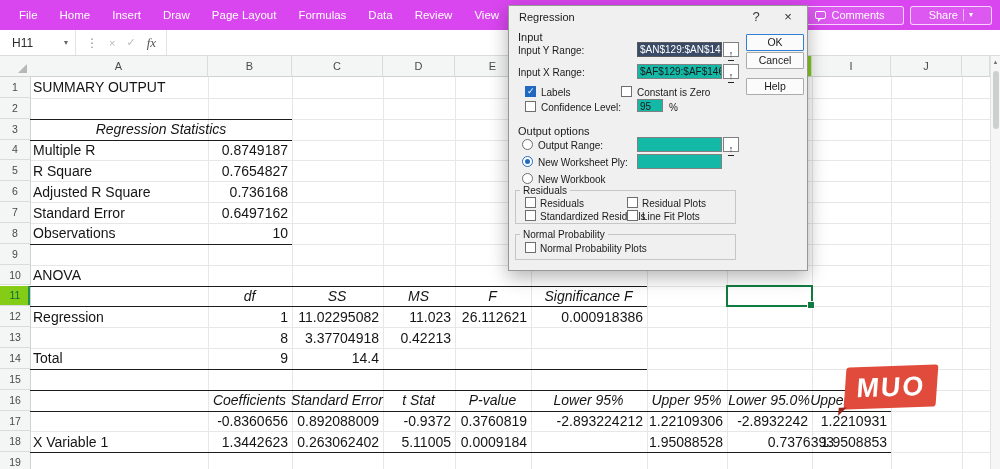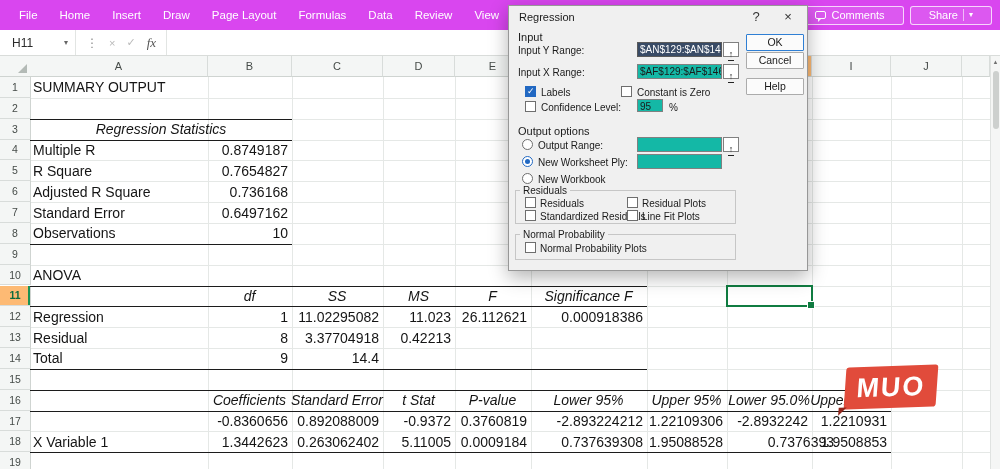--- a/index.html
+++ b/index.html
@@ -26,21 +26,21 @@
   .fbi.dots{color:#8e8e8e;font-size:12px}
   .fbi.fx{color:#555;font-style:italic;font-family:"Liberation Serif",serif;font-size:13px}
   #formula-input{flex:1;font-size:12px;padding:4px 8px;color:#222}
 
   
   #sheet{position:absolute;left:0;top:56px;width:1000px;height:413px;overflow:hidden;background:#fff;z-index:1}
   .cornerbox{position:absolute;left:0;top:0;width:31px;height:21px;background:#f4f6f5;border-right:1px solid #cfd4d1;border-bottom:1px solid #cfd4d1;z-index:2}
   .cornerbox::after{content:"";position:absolute;right:3px;bottom:3px;width:0;height:0;border-bottom:9px solid #b3bab6;border-left:9px solid transparent}
   .colhead{position:absolute;top:0;height:21px;background:#f4f6f5;border-right:1px solid #d8dcda;border-bottom:1px solid #cfd4d1;font-size:11px;color:#454b48;display:flex;align-items:center;justify-content:center;z-index:2}
   .rowhead{position:absolute;left:0;width:31px;background:#f4f6f5;border-right:1px solid #cfd4d1;border-bottom:1px solid #d8dcda;font-size:10.5px;color:#454b48;display:flex;align-items:center;justify-content:center;z-index:2}
-  .colhead.sel,.rowhead.sel{background:#fdba74;color:#0c6b3f;font-weight:bold}
+  .colhead.sel,.rowhead.sel{background:#84cc16;color:#0c6b3f;font-weight:normal}
   .rowhead.sel{box-shadow:inset -2px 0 0 #1a9254}
   .vline{position:absolute;top:21px;height:392px;width:1px;background:#e5e8e6;z-index:0}
   .hline{position:absolute;left:31px;width:959px;height:1px;background:#e5e8e6;z-index:0}
   .cell{position:absolute;font-size:14px;color:#151515;display:flex;align-items:center;white-space:nowrap;z-index:1}
   .cell.left{justify-content:flex-start}
   .cell.right{justify-content:flex-end}
   .cell.center{justify-content:center}
   .cell.italic{font-style:italic}
   .bline{position:absolute;height:1px;background:#1c1c1c;z-index:3}
   .selbox{position:absolute;border:2px solid #107c41;z-index:4}
@@ -210,21 +210,20 @@
     <div class="cell center italic" style="left: 295px; top: 229.5px; width: 84px; height: 20.85px;">SS</div>
     <div class="cell center italic" style="left: 386px; top: 229.5px; width: 65px; height: 20.85px;">MS</div>
     <div class="cell center italic" style="left: 458px; top: 229.5px; width: 69px; height: 20.85px;">F</div>
     <div class="cell center italic" style="left: 534px; top: 229.5px; width: 109px; height: 20.85px;">Significance F</div>
     <div class="cell left" style="left: 33px; top: 250.35px; width: 171px; height: 20.85px;">Regression</div>
     <div class="cell right" style="left: 211px; top: 250.35px; width: 77px; height: 20.85px;">1</div>
     <div class="cell right" style="left: 295px; top: 250.35px; width: 84px; height: 20.85px;">11.02295082</div>
     <div class="cell right" style="left: 386px; top: 250.35px; width: 65px; height: 20.85px;">11.023</div>
     <div class="cell right" style="left: 458px; top: 250.35px; width: 69px; height: 20.85px;">26.112621</div>
     <div class="cell right" style="left: 534px; top: 250.35px; width: 109px; height: 20.85px;">0.000918386</div>
-    <div class="cell left" style="left: 33px; top: 271.2px; width: 171px; height: 20.85px;">Residual</div>
     <div class="cell right" style="left: 211px; top: 271.2px; width: 77px; height: 20.85px;">8</div>
     <div class="cell right" style="left: 295px; top: 271.2px; width: 84px; height: 20.85px;">3.37704918</div>
     <div class="cell right" style="left: 386px; top: 271.2px; width: 65px; height: 20.85px;">0.42213</div>
     <div class="cell left" style="left: 33px; top: 292.05px; width: 171px; height: 20.85px;">Total</div>
     <div class="cell right" style="left: 211px; top: 292.05px; width: 77px; height: 20.85px;">9</div>
     <div class="cell right" style="left: 295px; top: 292.05px; width: 84px; height: 20.85px;">14.4</div>
     <div class="cell center italic" style="left: 211px; top: 333.75px; width: 77px; height: 20.85px;">Coefficients</div>
     <div class="cell center italic" style="left: 295px; top: 333.75px; width: 84px; height: 20.85px;">Standard Error</div>
     <div class="cell center italic" style="left: 386px; top: 333.75px; width: 65px; height: 20.85px;">t Stat</div>
     <div class="cell center italic" style="left: 458px; top: 333.75px; width: 69px; height: 20.85px;">P-value</div>
@@ -238,21 +237,20 @@
     <div class="cell right" style="left: 458px; top: 354.6px; width: 69px; height: 20.85px;">0.3760819</div>
     <div class="cell right" style="left: 534px; top: 354.6px; width: 109px; height: 20.85px;">-2.893224212</div>
     <div class="cell right" style="left: 650px; top: 354.6px; width: 73px; height: 20.85px;">1.22109306</div>
     <div class="cell right" style="left: 730px; top: 354.6px; width: 78px; height: 20.85px;">-2.8932242</div>
     <div class="cell right" style="left: 815px; top: 354.6px; width: 72px; height: 20.85px;">1.2210931</div>
     <div class="cell left" style="left: 33px; top: 375.45px; width: 171px; height: 20.85px;">X Variable 1</div>
     <div class="cell right" style="left: 211px; top: 375.45px; width: 77px; height: 20.85px;">1.3442623</div>
     <div class="cell right" style="left: 295px; top: 375.45px; width: 84px; height: 20.85px;">0.263062402</div>
     <div class="cell right" style="left: 386px; top: 375.45px; width: 65px; height: 20.85px;">5.11005</div>
     <div class="cell right" style="left: 458px; top: 375.45px; width: 69px; height: 20.85px;">0.0009184</div>
-    <div class="cell right" style="left: 534px; top: 375.45px; width: 109px; height: 20.85px;">0.737639308</div>
     <div class="cell right" style="left: 650px; top: 375.45px; width: 73px; height: 20.85px;">1.95088528</div>
     <div class="cell right" style="left: 756px; top: 375.45px; width: 78px; height: 20.85px;">0.7376393</div>
     <div class="cell right" style="left: 815px; top: 375.45px; width: 72px; height: 20.85px;">1.9508853</div>
     <div class="bline" style="left: 30px; top: 62.7px; width: 262px;"></div>
     <div class="bline" style="left: 30px; top: 83.55px; width: 262px;"></div>
     <div class="bline" style="left: 30px; top: 187.8px; width: 262px;"></div>
     <div class="bline" style="left: 30px; top: 229.5px; width: 617px;"></div>
     <div class="bline" style="left: 30px; top: 250.35px; width: 617px;"></div>
     <div class="bline" style="left: 30px; top: 312.9px; width: 617px;"></div>
     <div class="bline" style="left: 30px; top: 333.75px; width: 861px;"></div>

